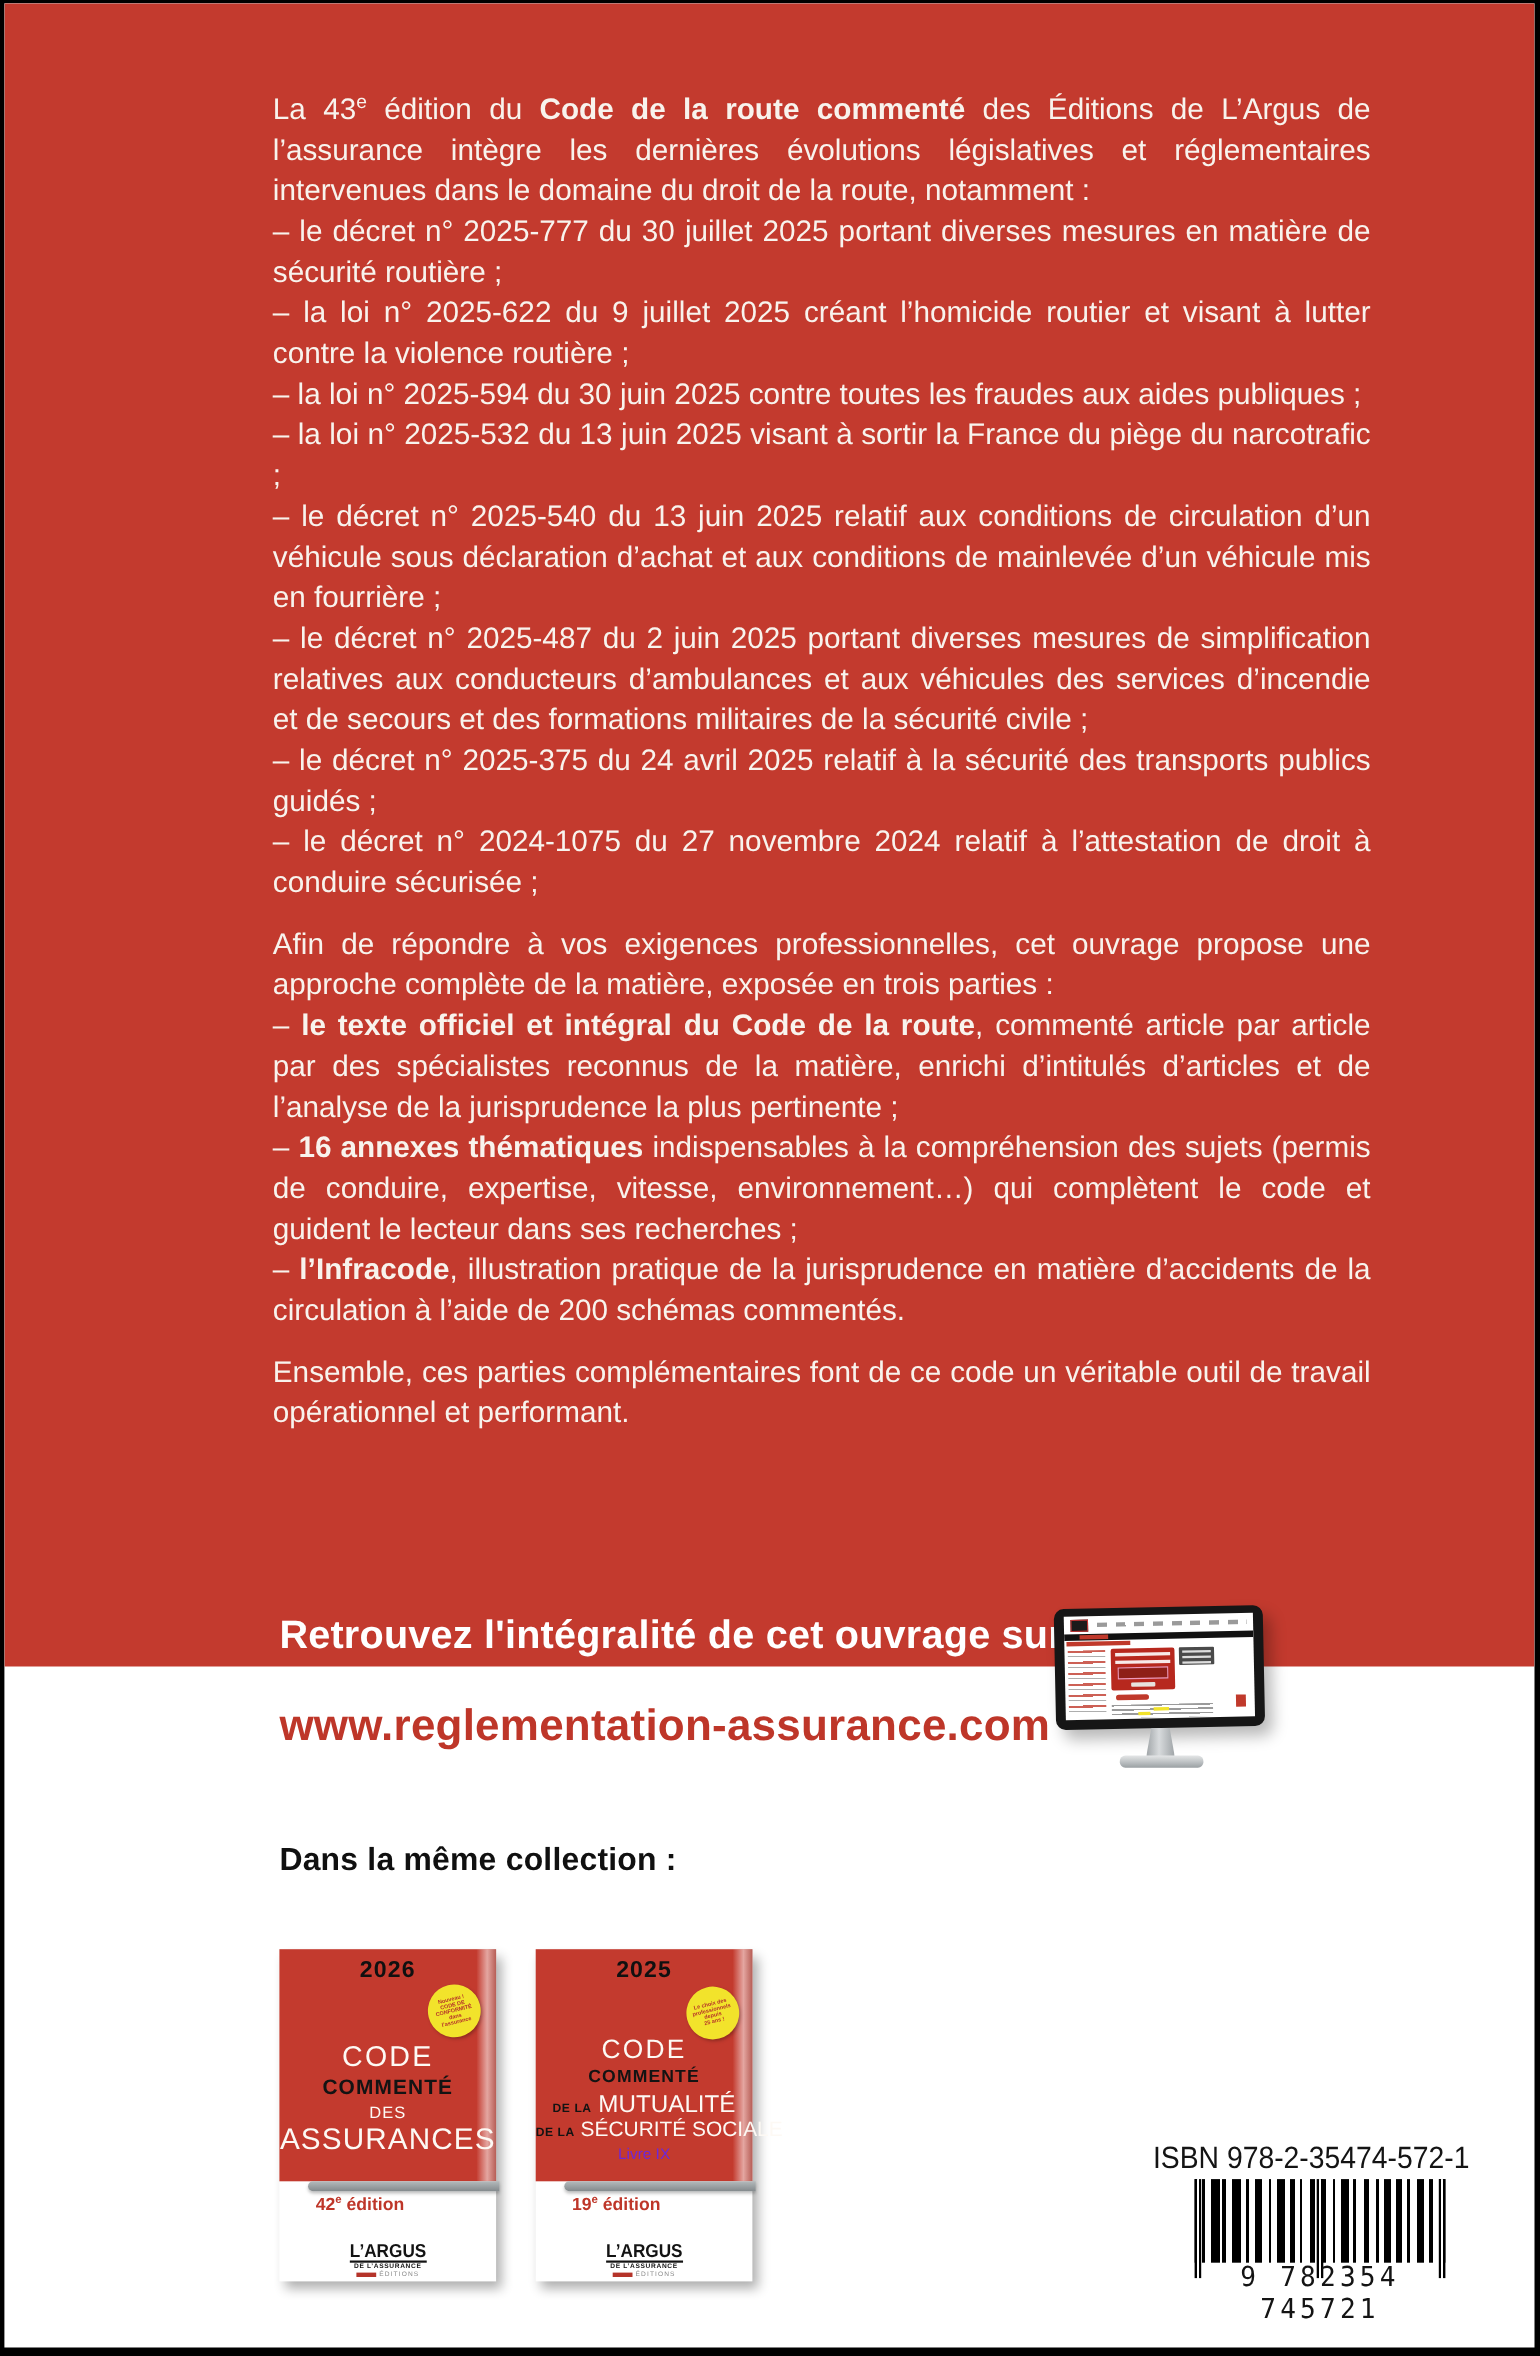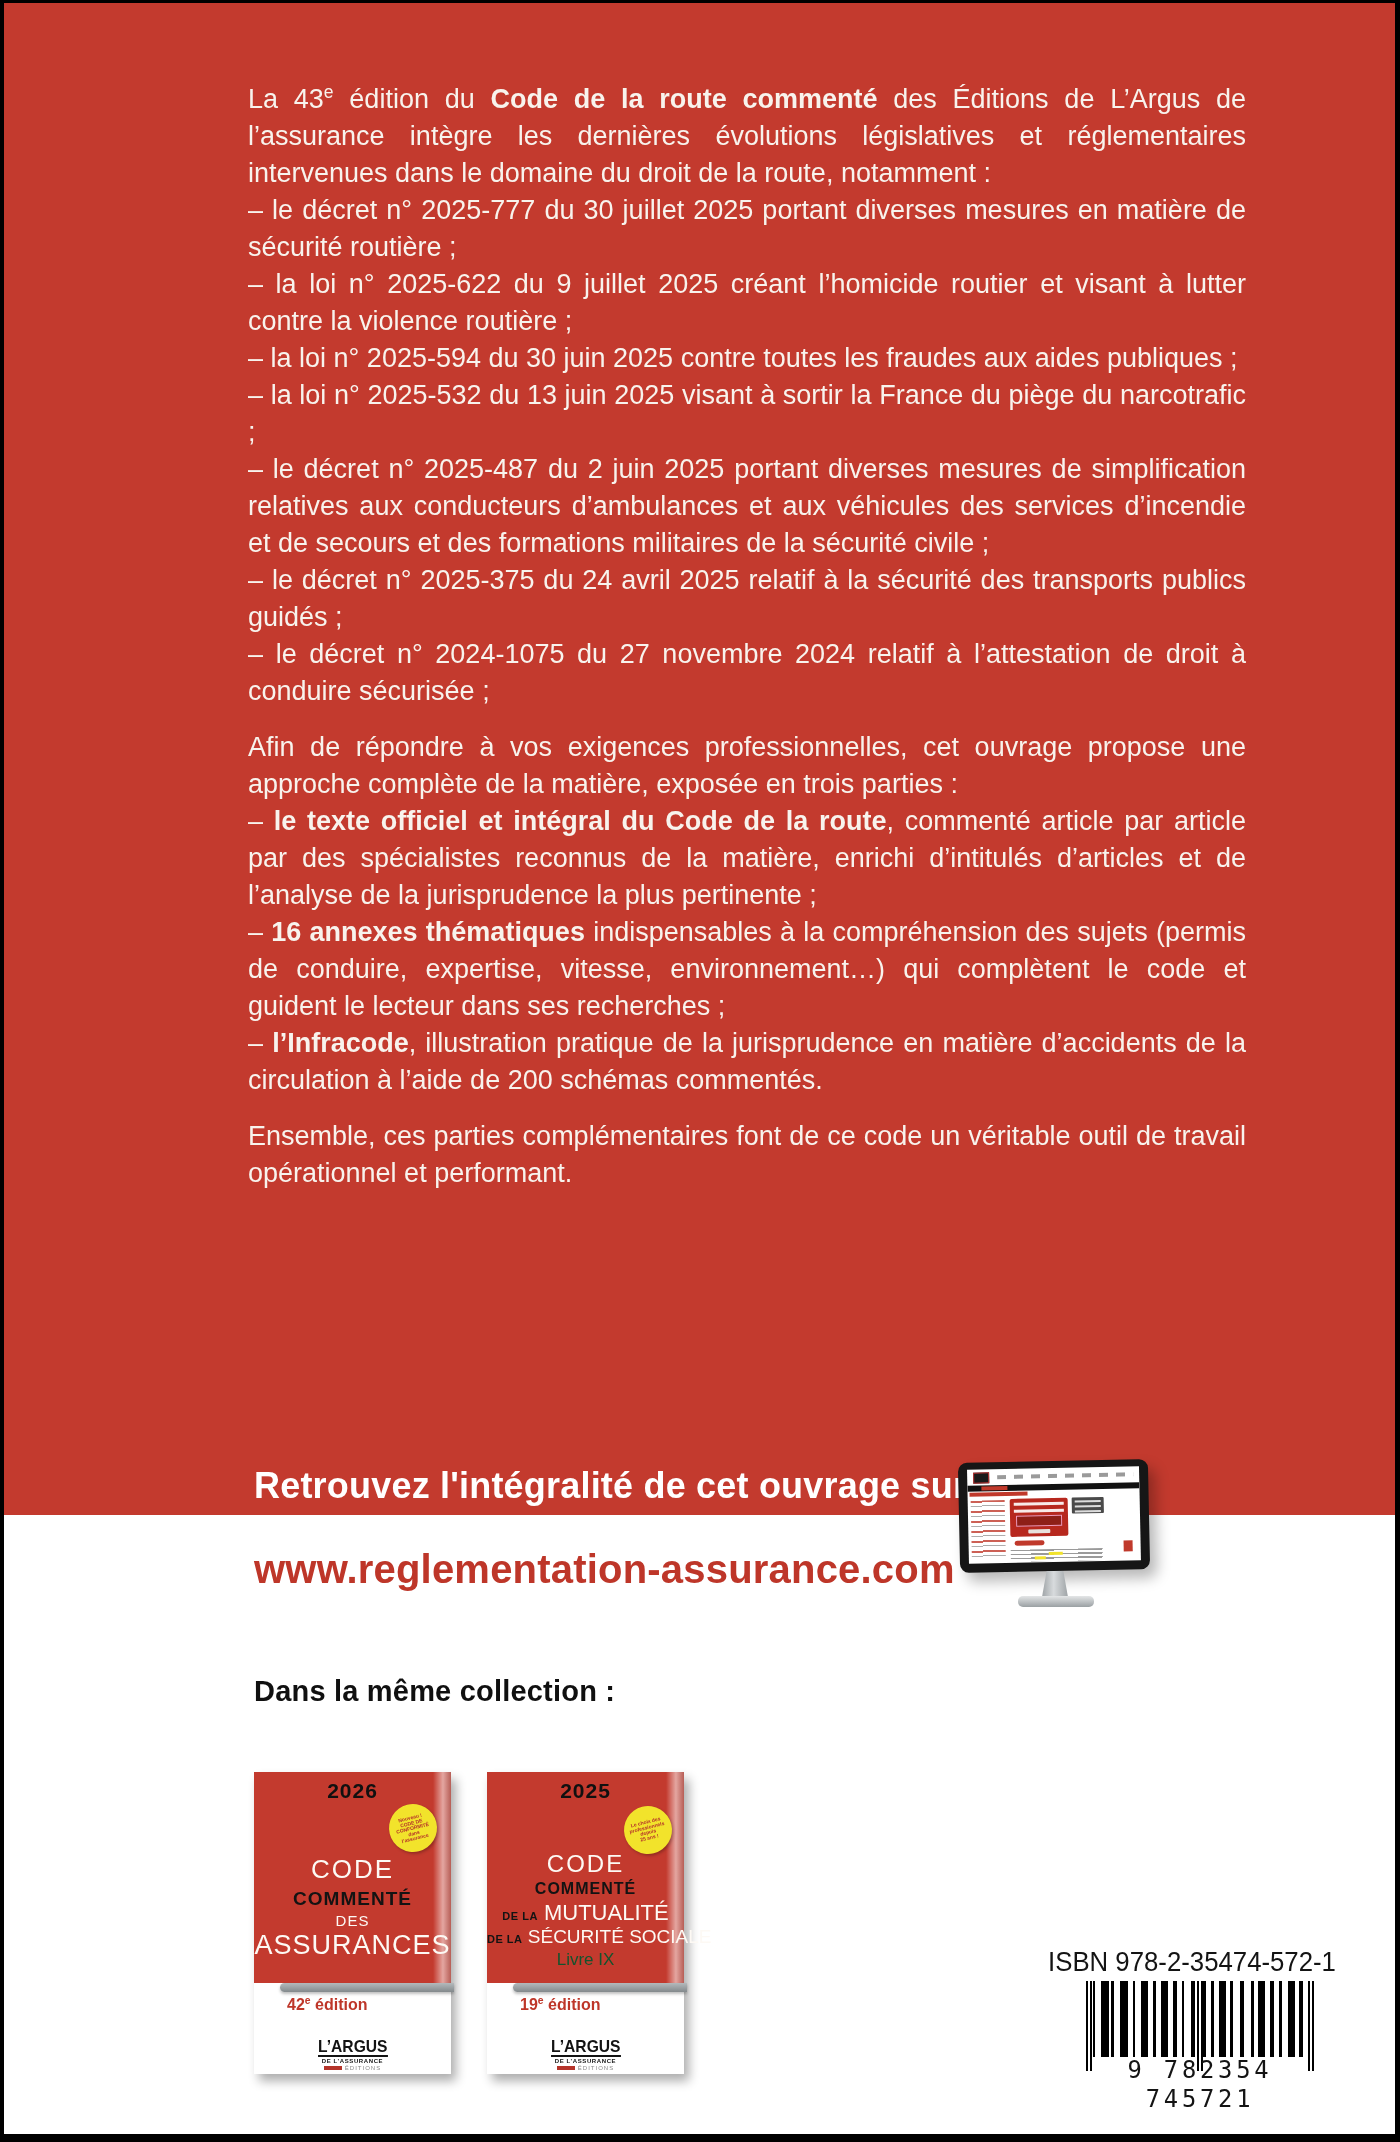--- a/index.html
+++ b/index.html
@@ -69,21 +69,21 @@
   .t{position:absolute;left:0;width:100%;text-align:center;white-space:nowrap;}
   .tw{color:#fdf9f4;} .tb{color:#131313;font-weight:700;} 
   .b1-l1{top:82px;font-size:26px;letter-spacing:2px;color:#fdf9f4;}
   .b1-l2{top:116px;font-size:19px;letter-spacing:1px;}
   .b1-l3{top:140px;font-size:15px;letter-spacing:1px;color:#fdf9f4;}
   .b1-l4{top:158px;font-size:27px;letter-spacing:1px;color:#fdf9f4;}
   .b2-l1{top:78px;font-size:24px;letter-spacing:2px;color:#fdf9f4;}
   .b2-l2{top:108px;font-size:16px;letter-spacing:1px;}
   .b2-l3{top:128px;font-size:22px;text-align:center;}
   .b2-l4{top:154px;font-size:19px;}
-  .b2-l5{top:178px;font-size:17px;color:#14532d;}
+  .b2-l5{top:178px;font-size:14px;color:#6d28d9;}
   .sm-bk{font-size:11px;font-weight:700;color:#131313;letter-spacing:.5px;}
   .book-bar{position:absolute;left:26px;right:-3px;top:211px;height:9px;border-radius:5px 0 0 5px;
         background:linear-gradient(180deg,#b4babc,#83898c);box-shadow:0 2px 3px rgba(0,0,0,.25);}
   .edition{position:absolute;left:33px;top:224px;font-size:16px;color:#be3629;font-weight:700;}
   .argus{position:absolute;left:0;top:266px;width:100%;text-align:center;color:#131313;}
   .argus-name{display:inline-block;font-size:17px;font-weight:700;letter-spacing:0;
         transform:scaleX(.92);border-bottom:2px solid #131313;line-height:17px;}
   .argus-sub{font-size:6px;font-weight:700;letter-spacing:.6px;text-transform:uppercase;margin-top:1px;}
   .argus-tag{display:flex;align-items:center;justify-content:center;gap:3px;margin-top:1px;}
   .argus-tag .rbar{width:18px;height:4px;background:#b5342a;}
@@ -114,20 +114,21 @@
 <div class="page">
 
   <div class="red-band"></div>
 
   <div class="body-text">
     <p><span>La 43</span><sup>e</sup><span> édition du </span><span class="b">Code de la route commenté</span><span> des Éditions de L’Argus de l’assurance intègre les dernières évolutions législatives et réglementaires intervenues dans le domaine du droit de la route, notamment :</span></p>
     <p>– le décret n° 2025-777 du 30 juillet 2025 portant diverses mesures en matière de sécurité routière ;</p>
     <p>– la loi n° 2025-622 du 9 juillet 2025 créant l’homicide routier et visant à lutter contre la violence routière ;</p>
     <p>– la loi n° 2025-594 du 30 juin 2025 contre toutes les fraudes aux aides publiques ;</p>
     <p>– la loi n° 2025-532 du 13 juin 2025 visant à sortir la France du piège du narcotrafic ;</p>
+    <p>– le décret n° 2025-540 du 13 juin 2025 relatif aux conditions de circulation d’un véhicule sous déclaration d’achat et aux conditions de mainlevée d’un véhicule mis en fourrière ;</p>
     <p>– le décret n° 2025-487 du 2 juin 2025 portant diverses mesures de simplification relatives aux conducteurs d’ambulances et aux véhicules des services d’incendie et de secours et des formations militaires de la sécurité civile ;</p>
     <p>– le décret n° 2025-375 du 24 avril 2025 relatif à la sécurité des transports publics guidés ;</p>
     <p>– le décret n° 2024-1075 du 27 novembre 2024 relatif à l’attestation de droit à conduire sécurisée ;</p>
     <p class="gap">Afin de répondre à vos exigences professionnelles, cet ouvrage propose une approche complète de la matière, exposée en trois parties :</p>
     <p><span>– </span><span class="b">le texte officiel et intégral du Code de la route</span><span>, commenté article par article par des spécialistes reconnus de la matière, enrichi d’intitulés d’articles et de l’analyse de la jurisprudence la plus pertinente ;</span></p>
     <p><span>– </span><span class="b">16 annexes thématiques</span><span> indispensables à la compréhension des sujets (permis de conduire, expertise, vitesse, environnement…) qui complètent le code et guident le lecteur dans ses recherches ;</span></p>
     <p><span>– </span><span class="b">l’Infracode</span><span>, illustration pratique de la jurisprudence en matière d’accidents de la circulation à l’aide de 200 schémas commentés.</span></p>
     <p class="gap">Ensemble, ces parties complémentaires font de ce code un véritable outil de travail opérationnel et performant.</p>
   </div>
 

